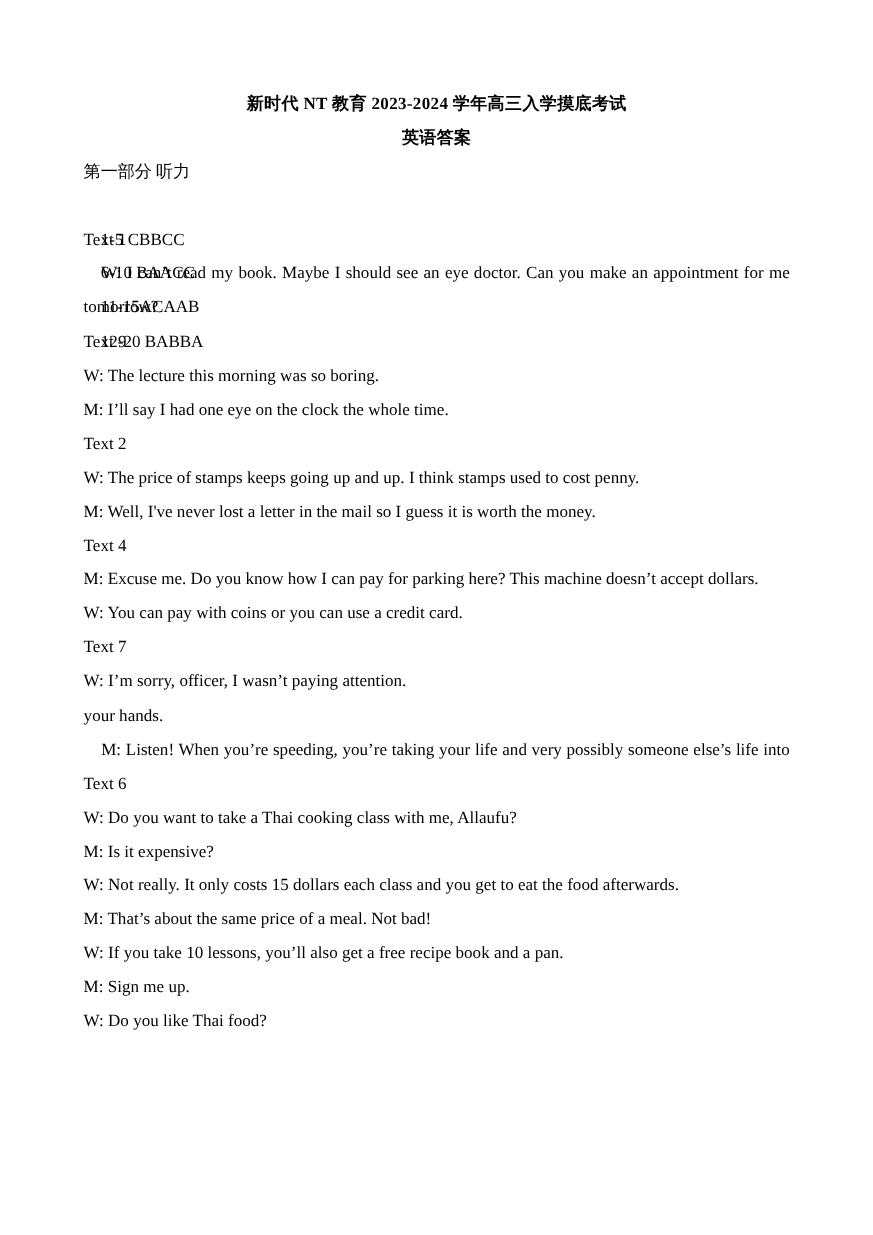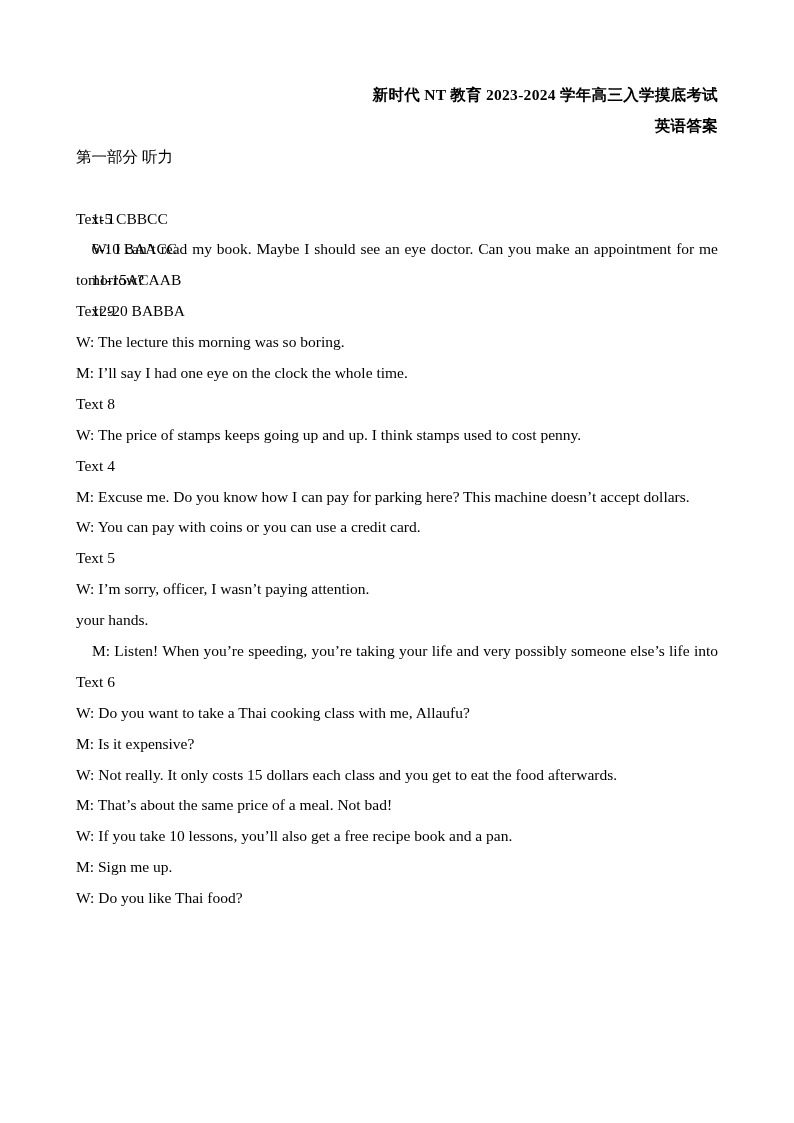--- a/index.html
+++ b/index.html
@@ -22,21 +22,21 @@
     background: #ffffff;
   }
   .line {
     font-size: 15.5px;
     line-height: 30.9px;
     height: 30.9px;
     white-space: pre-wrap;
     overflow: visible;
   }
   .title-line {
-    text-align: right;
+    text-align: center;
     font-weight: bold;
     letter-spacing: 0.3px;
   }
   
   .fill {
     text-align: justify;
     text-align-last: justify;
     margin-left: 16px;
   }
   
@@ -65,26 +65,27 @@
     <span>12-20 BABBA</span>
   </div>
 
 
   <div class="line">Text 1</div>
   <div class="line fill">W: I can’t read my book. Maybe I should see an eye doctor. Can you make an appointment for me</div>
   <div class="line">tomorrow?</div>
   <div class="line">Text 9</div>
   <div class="line">W: The lecture this morning was so boring.</div>
   <div class="line">M: I’ll say I had one eye on the clock the whole time.</div>
-  <div class="line">Text 8</div>
+  <div class="line">Text 2</div>
   <div class="line">W: The price of stamps keeps going up and up. I think stamps used to cost penny.</div>
+  <div class="line">M: Well, I've never lost a letter in the mail so I guess it is worth the money.</div>
   <div class="line">Text 4</div>
   <div class="line">M: Excuse me. Do you know how I can pay for parking here? This machine doesn’t accept dollars.</div>
   <div class="line">W: You can pay with coins or you can use a credit card.</div>
-  <div class="line">Text 5</div>
+  <div class="line">Text 7</div>
   <div class="line">W: I’m sorry, officer, I wasn’t paying attention.</div>
   <div class="line">your hands.</div>
   <div class="line fill">M: Listen! When you’re speeding, you’re taking your life and very possibly someone else’s life into</div>
   <div class="line">Text 6</div>
   <div class="line">W: Do you want to take a Thai cooking class with me, Allaufu?</div>
   <div class="line">M: Is it expensive?</div>
   <div class="line">W: Not really. It only costs 15 dollars each class and you get to eat the food afterwards.</div>
   <div class="line">M: That’s about the same price of a meal. Not bad!</div>
   <div class="line">W: If you take 10 lessons, you’ll also get a free recipe book and a pan.</div>
   <div class="line">M: Sign me up.</div>

